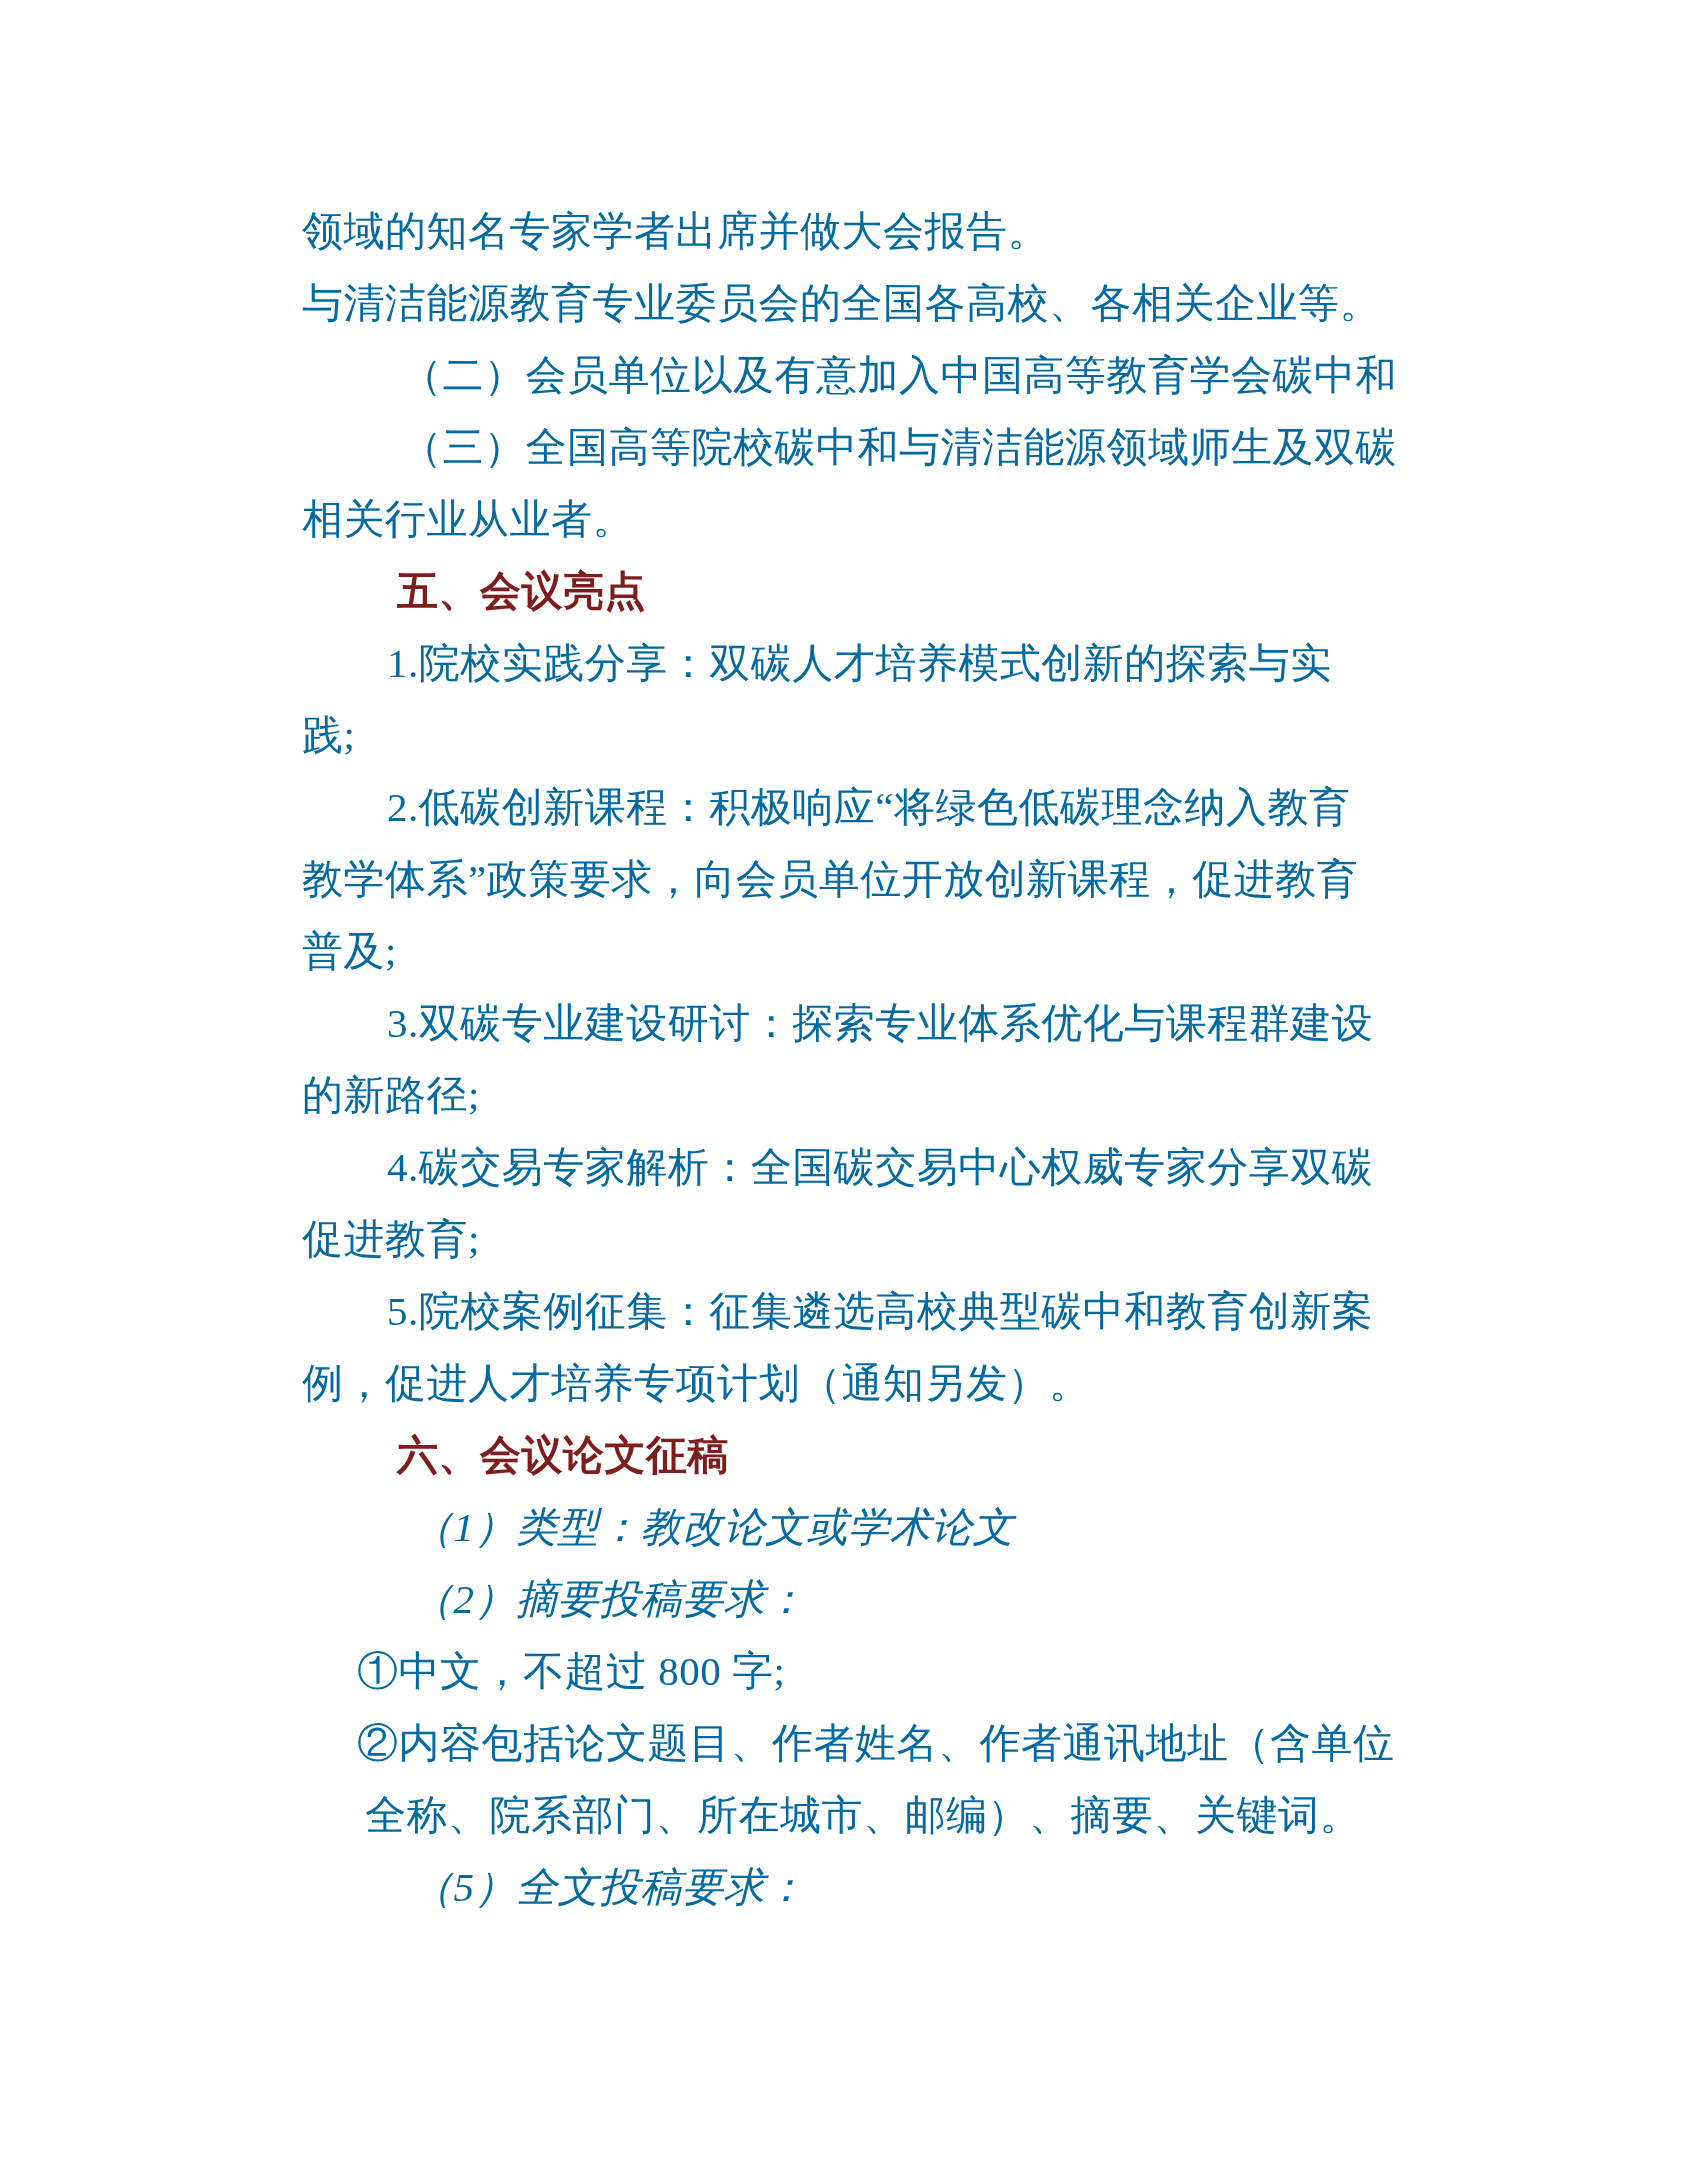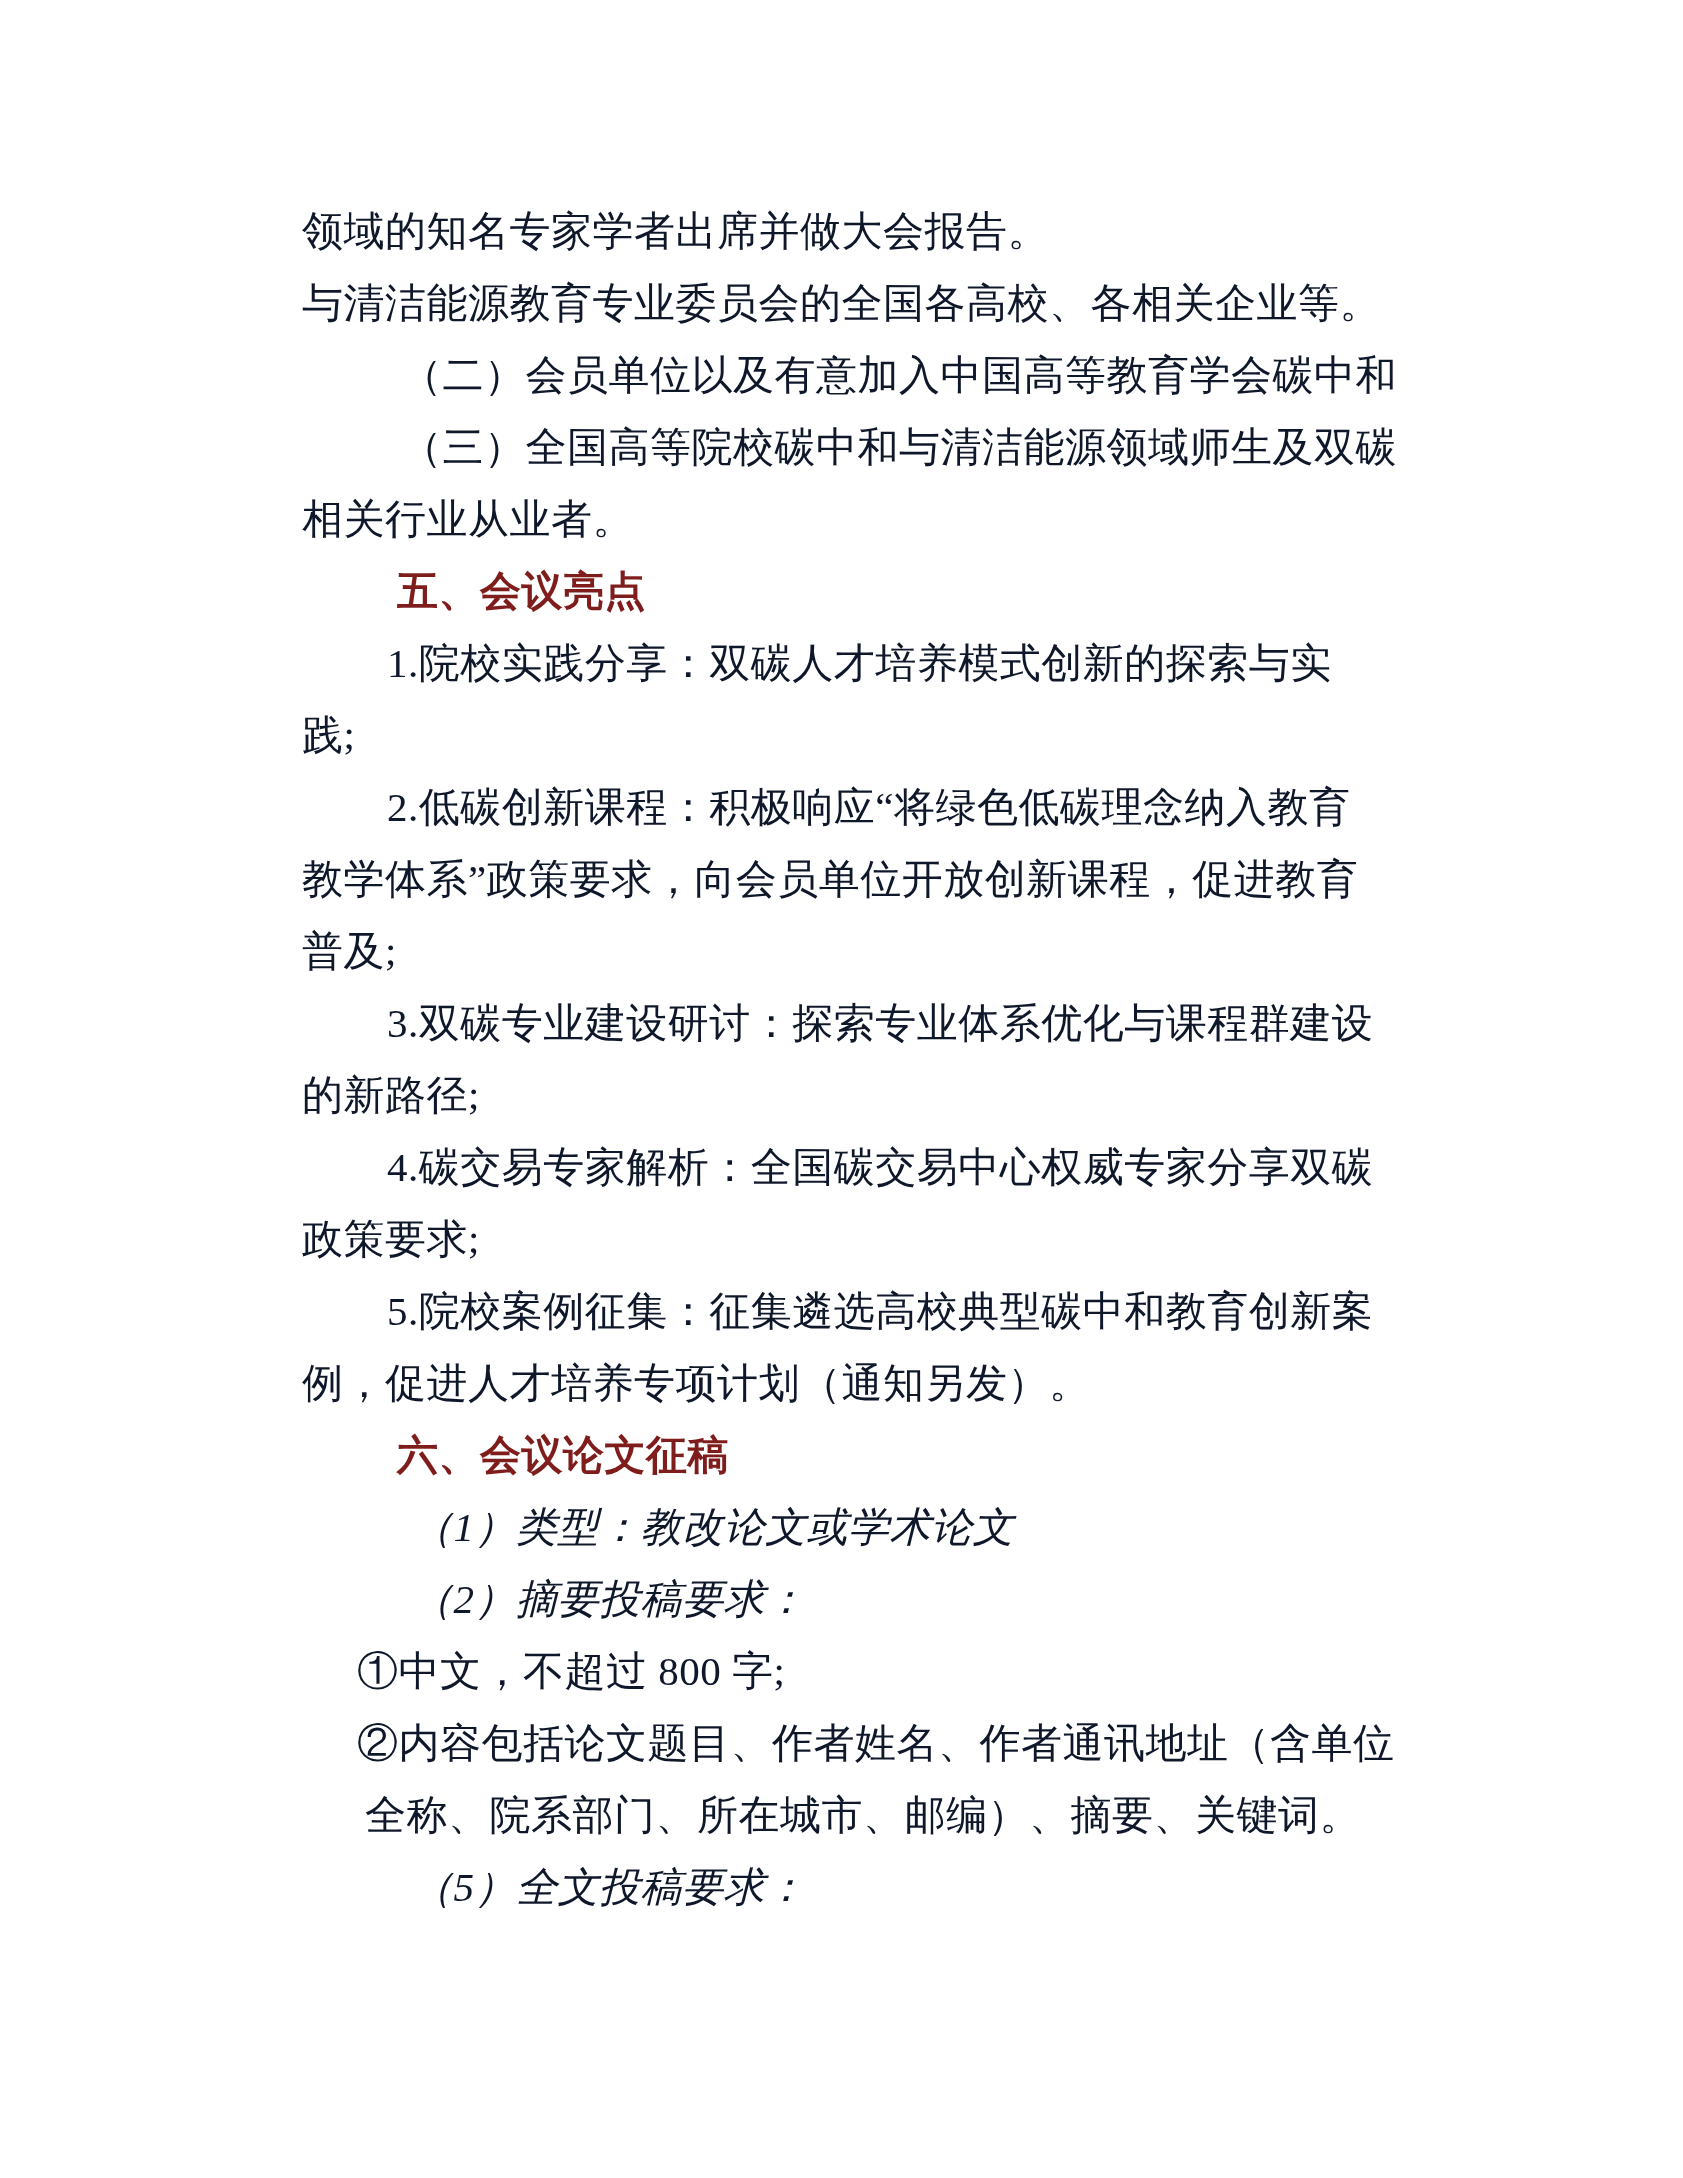--- a/index.html
+++ b/index.html
@@ -24,21 +24,21 @@
   .content {
     position: absolute;
     left: 302px;
     top: 195px;
     width: 1084px;
   }
   .line {
     height: 72px;
     line-height: 72px;
     font-size: 41px;
-    color: #0f172a;
+    color: #0369a1;
     white-space: pre;
     letter-spacing: 0.5px;
   }
   
   .flush   { margin-left: 0; }
   .para    { margin-left: 99px; }   
   .heading { margin-left: 95px;
              font-family: "Liberation Sans", "DejaVu Sans", sans-serif;
              font-weight: bold;
              color: #7f1d1d; }
@@ -59,21 +59,21 @@
     <div class="line flush">相关行业从业者。</div>
     <div class="line heading">五、会议亮点</div>
     <div class="line num">1.院校实践分享：双碳人才培养模式创新的探索与实</div>
     <div class="line flush">践;</div>
     <div class="line num">2.低碳创新课程：积极响应“将绿色低碳理念纳入教育</div>
     <div class="line flush">教学体系”政策要求，向会员单位开放创新课程，促进教育</div>
     <div class="line flush">普及;</div>
     <div class="line num">3.双碳专业建设研讨：探索专业体系优化与课程群建设</div>
     <div class="line flush">的新路径;</div>
     <div class="line num">4.碳交易专家解析：全国碳交易中心权威专家分享双碳</div>
-    <div class="line flush">政策要求;</div>
+    <div class="line flush">促进教育;</div>
     <div class="line num">5.院校案例征集：征集遴选高校典型碳中和教育创新案</div>
     <div class="line flush">例，促进人才培养专项计划（通知另发）。</div>
     <div class="line heading">六、会议论文征稿</div>
     <div class="line paren">（1）类型：教改论文或学术论文</div>
     <div class="line paren">（2）摘要投稿要求：</div>
     <div class="line circle">①中文，不超过 800 字;</div>
     <div class="line circle">②内容包括论文题目、作者姓名、作者通讯地址（含单位</div>
     <div class="line hang">全称、院系部门、所在城市、邮编）、摘要、关键词。</div>
     <div class="line paren">（5）全文投稿要求：</div>
   </div>

